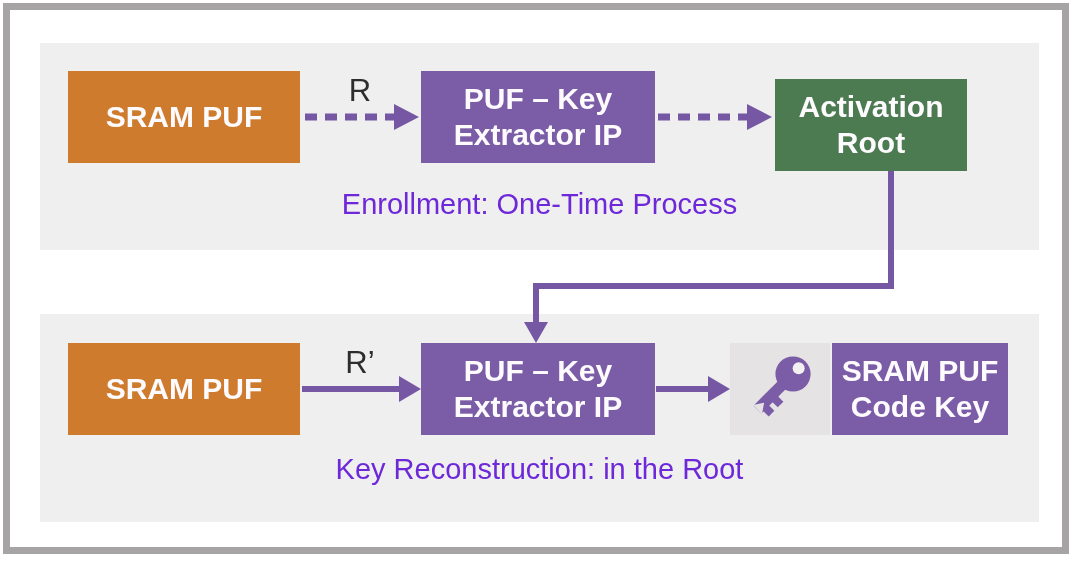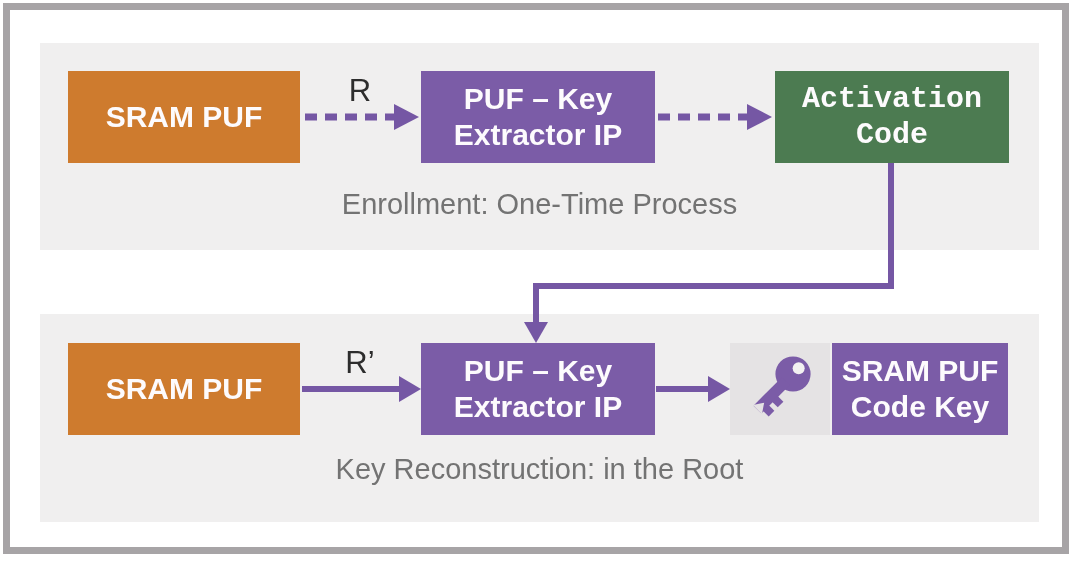--- a/index.html
+++ b/index.html
@@ -48,21 +48,21 @@
     background: #e5e3e4;
     display: flex;
     align-items: center;
     justify-content: center;
   }
   .caption {
     position: absolute;
     left: 40px;
     width: 999px;
     text-align: center;
-    color: #737373;
+    color: #6d28d9;
     font-size: 29px;
   }
   .flow-label {
     position: absolute;
     text-align: center;
     color: #2d2d2d;
     font-size: 31px;
   }
   .arrows {
     position: absolute;
@@ -105,23 +105,23 @@
     <span>SRAM PUF</span>
   </div>
 
   <div class="flow-label" style="left:300px; top:73px; width:120px;">R</div>
 
   <div class="box purple" style="left:421px; top:71px; width:234px; height:92px;">
     <span>PUF – Key</span>
     <span>Extractor IP</span>
   </div>
 
-  <div class="box green" style="left:775px; top:71px; width:234px; height:92px;font-family:Liberation Mono, monospace;">
+  <div class="box green" style="left:775px; top:79px; width:192px; height:92px;">
     <span>Activation</span>
-    <span>Code</span>
+    <span>Root</span>
   </div>
 
   <div class="caption" style="top:188px;">Enrollment: One-Time Process</div>
 
   <div class="box orange" style="left:68px; top:343px; width:232px; height:92px;">
     <span>SRAM PUF</span>
   </div>
 
   <div class="flow-label" style="left:300px; top:345px; width:120px;">R’</div>
 

